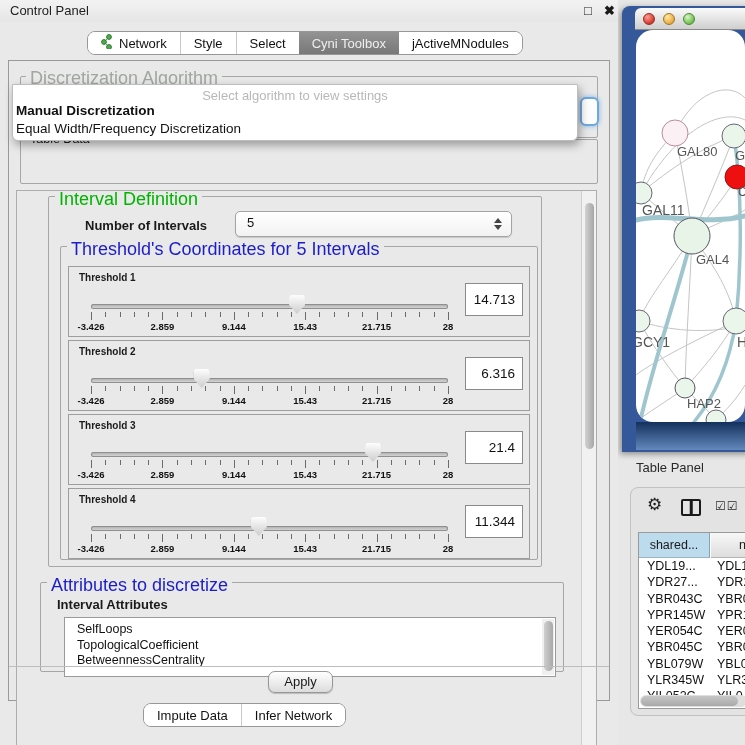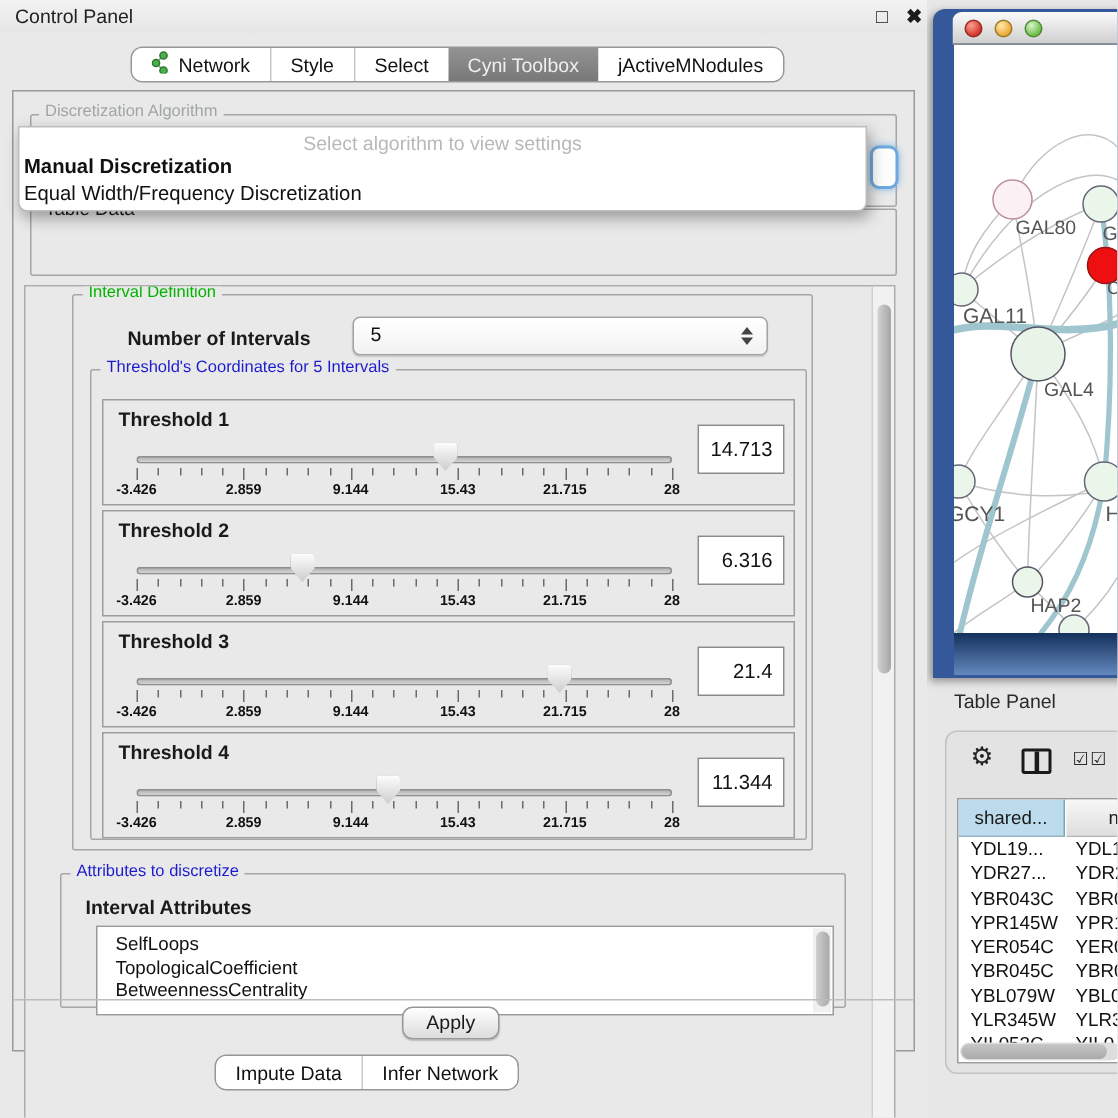--- a/index.html
+++ b/index.html
@@ -26,21 +26,21 @@
   .tab { display:flex; align-items:center; padding:0 13px; font-size:13px; color:#111;
     background:#fff; white-space:nowrap; }
   .tab + .tab { border-left:1px solid #c9c9c9; }
   .tab.selected { background:linear-gradient(#939393,#787878); color:#efefef; border-left:none; }
   .tab.selected + .tab { border-left:none; }
   .tab .net-ico { margin-right:6px; display:inline-block; }
 
   #main-panel { left:8px; top:60px; width:602px; height:641px; border:1px solid #9a9a9a; background:#e9e9e9; }
 
   .groupbox { position:absolute; border:1px solid #a6a6a6; border-radius:2px; }
-  .group-title { position:absolute; background:#e9e9e9; padding:0 4px; font-size:11px; white-space:nowrap; }
+  .group-title { position:absolute; background:#e9e9e9; padding:0 4px; font-size:18px; white-space:nowrap; }
   .gt-green { color:#00b400; }
   .gt-blue  { color:#1c1ccc; }
   .gt-gray  { color:#a0a6a0; }
   .gt-dark  { color:#1a1a1a; font-size:12.5px; }
 
   
   #algo-group { left:20px; top:76px; width:578px; height:62px; }
   #algo-title { left:26px; top:68px; }
   #combo-fragment { left:580px; top:97px; width:19px; height:29px; background:#fdfdfd;
     border:2px solid #6fa8dc; border-radius:6px; box-shadow:0 0 5px #7db4e4; }
@@ -76,21 +76,21 @@
   #interval-group { left:31px; top:5px; width:494px; height:371px; }
   #interval-title { left:38px; top:-2px; }
   #noi-label { position:absolute; left:68px; top:27px; font-weight:bold; font-size:13px; }
   #noi-combo { left:218px; top:20px; width:277px; height:26px; }
 
   #thresh-group { left:43px; top:55px; width:478px; height:314px; }
   #thresh-title { left:50px; top:48px; }
 
   .thresh-row { position:absolute; left:51px; width:462px; height:71px;
     border:1px solid #9d9d9d; background:#e9e9e9; }
-  .thresh-label { position:absolute; left:10px; top:5px; font-weight:bold; font-size:13px; }
+  .thresh-label { position:absolute; left:10px; top:5px; font-weight:bold; font-size:10px; }
   .slider { position:absolute; left:0; top:0; width:100%; height:100%; }
   .track { position:absolute; left:22px; top:37px; width:357px; height:5px; border-radius:3px;
     background:linear-gradient(#a9a9a9,#dedede); box-shadow:inset 0 0 0 1px #8f8f8f; }
   .thumb { position:absolute; top:28px; width:16px; height:19px;
     background:linear-gradient(#fdfdfd,#cdcdcd);
     clip-path:polygon(10% 0,90% 0,100% 14%,100% 52%,50% 100%,0 52%,0 14%);
     filter:drop-shadow(0 0 1px #777); }
   .tick { position:absolute; top:45px; width:1px; background:#6b6b6b; }
   .tick.major { height:8px; }
   .tick.minor { height:5px; }
@@ -119,21 +119,21 @@
   
   #right-area { left:618px; top:0; width:127px; height:745px; background:#e7e7e7; overflow:hidden; }
   #net-window { position:absolute; left:4px; top:6px; width:130px; height:446px;
     background:#35589a; border-radius:8px 0 0 0; box-shadow:-2px 2px 6px rgba(0,0,0,.4); }
   #net-titlebar { position:absolute; left:13px; top:2px; width:117px; height:22px;
     background:linear-gradient(#fafafa,#cfcfcf); border-radius:6px 0 0 0; border-bottom:1px solid #8a8a8a; }
   .tl { position:absolute; top:5px; width:12px; height:12px; border-radius:50%; }
   .tl.red    { left:8px;  background:radial-gradient(circle at 35% 30%, #ff9d92, #d13a2e 70%); border:1px solid #9a2b24; }
   .tl.yellow { left:28px; background:radial-gradient(circle at 35% 30%, #ffe9a8, #eba93c 70%); border:1px solid #9a7a24; }
   .tl.green  { left:48px; background:radial-gradient(circle at 35% 30%, #d9f5c8, #6fbf4e 70%); border:1px solid #4e8a34; }
-  #net-canvas { position:absolute; left:14px; top:24px; width:109px; height:392px; background:#fff; overflow:hidden; }
+  #net-canvas { position:absolute; left:14px; top:24px; width:109px; height:392px; background:#fff; overflow:hidden;border-radius:17px; }
   #net-bottom { position:absolute; left:14px; top:416px; width:116px; height:28px;
     background:linear-gradient(#14305c,#6288bd); }
 
   #tablepanel-header { position:absolute; left:0px; top:455px; width:127px; height:26px; }
   #tablepanel-header .t { position:absolute; left:18px; top:5px; font-size:13px; color:#2a2a2a; }
   #tp-body { position:absolute; left:12px; top:487px; width:122px; height:229px;
     background:#e3e3e3; border:1px solid #c2c2c2; border-radius:8px; }
   #tp-gear { position:absolute; left:16px; top:8px; font-size:17px; color:#222; line-height:17px; }
   #tp-split { position:absolute; left:50px; top:11px; width:20px; height:17px; border:2.5px solid #1a1a1a; border-radius:2px; }
   #tp-split::after { content:""; position:absolute; left:50%; top:0; width:2.5px; height:100%; background:#1a1a1a; transform:translateX(-50%); }

